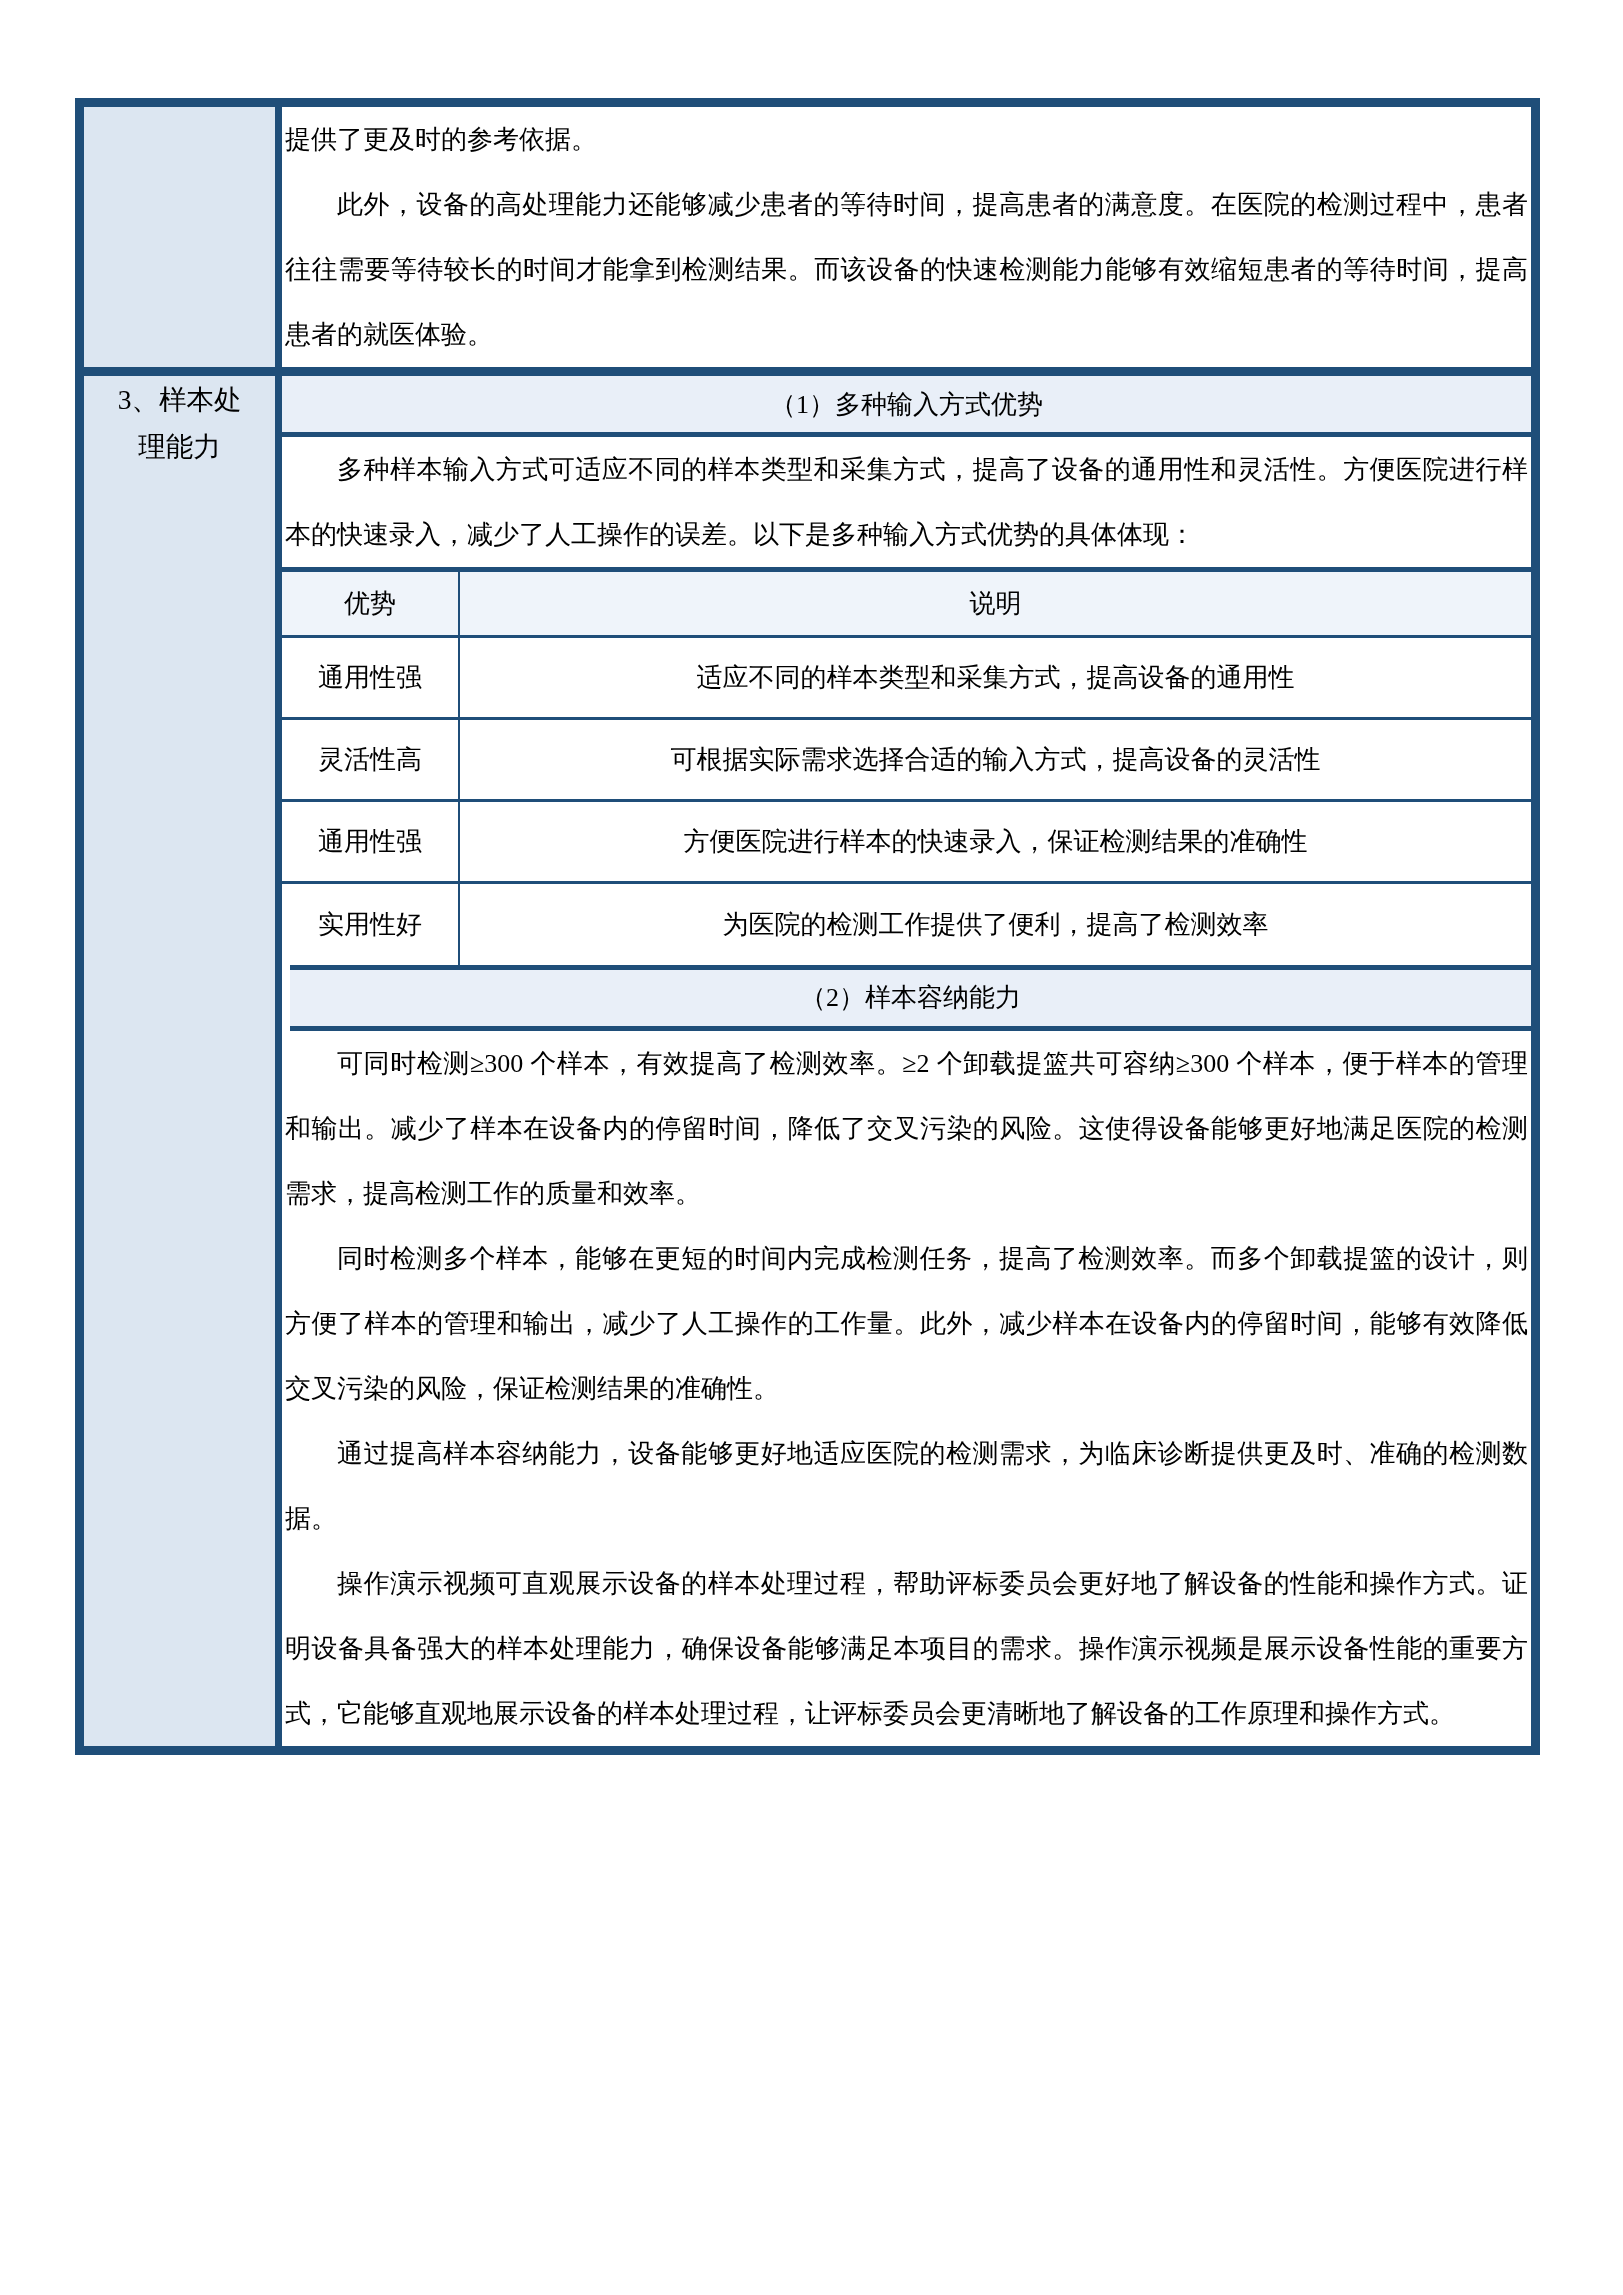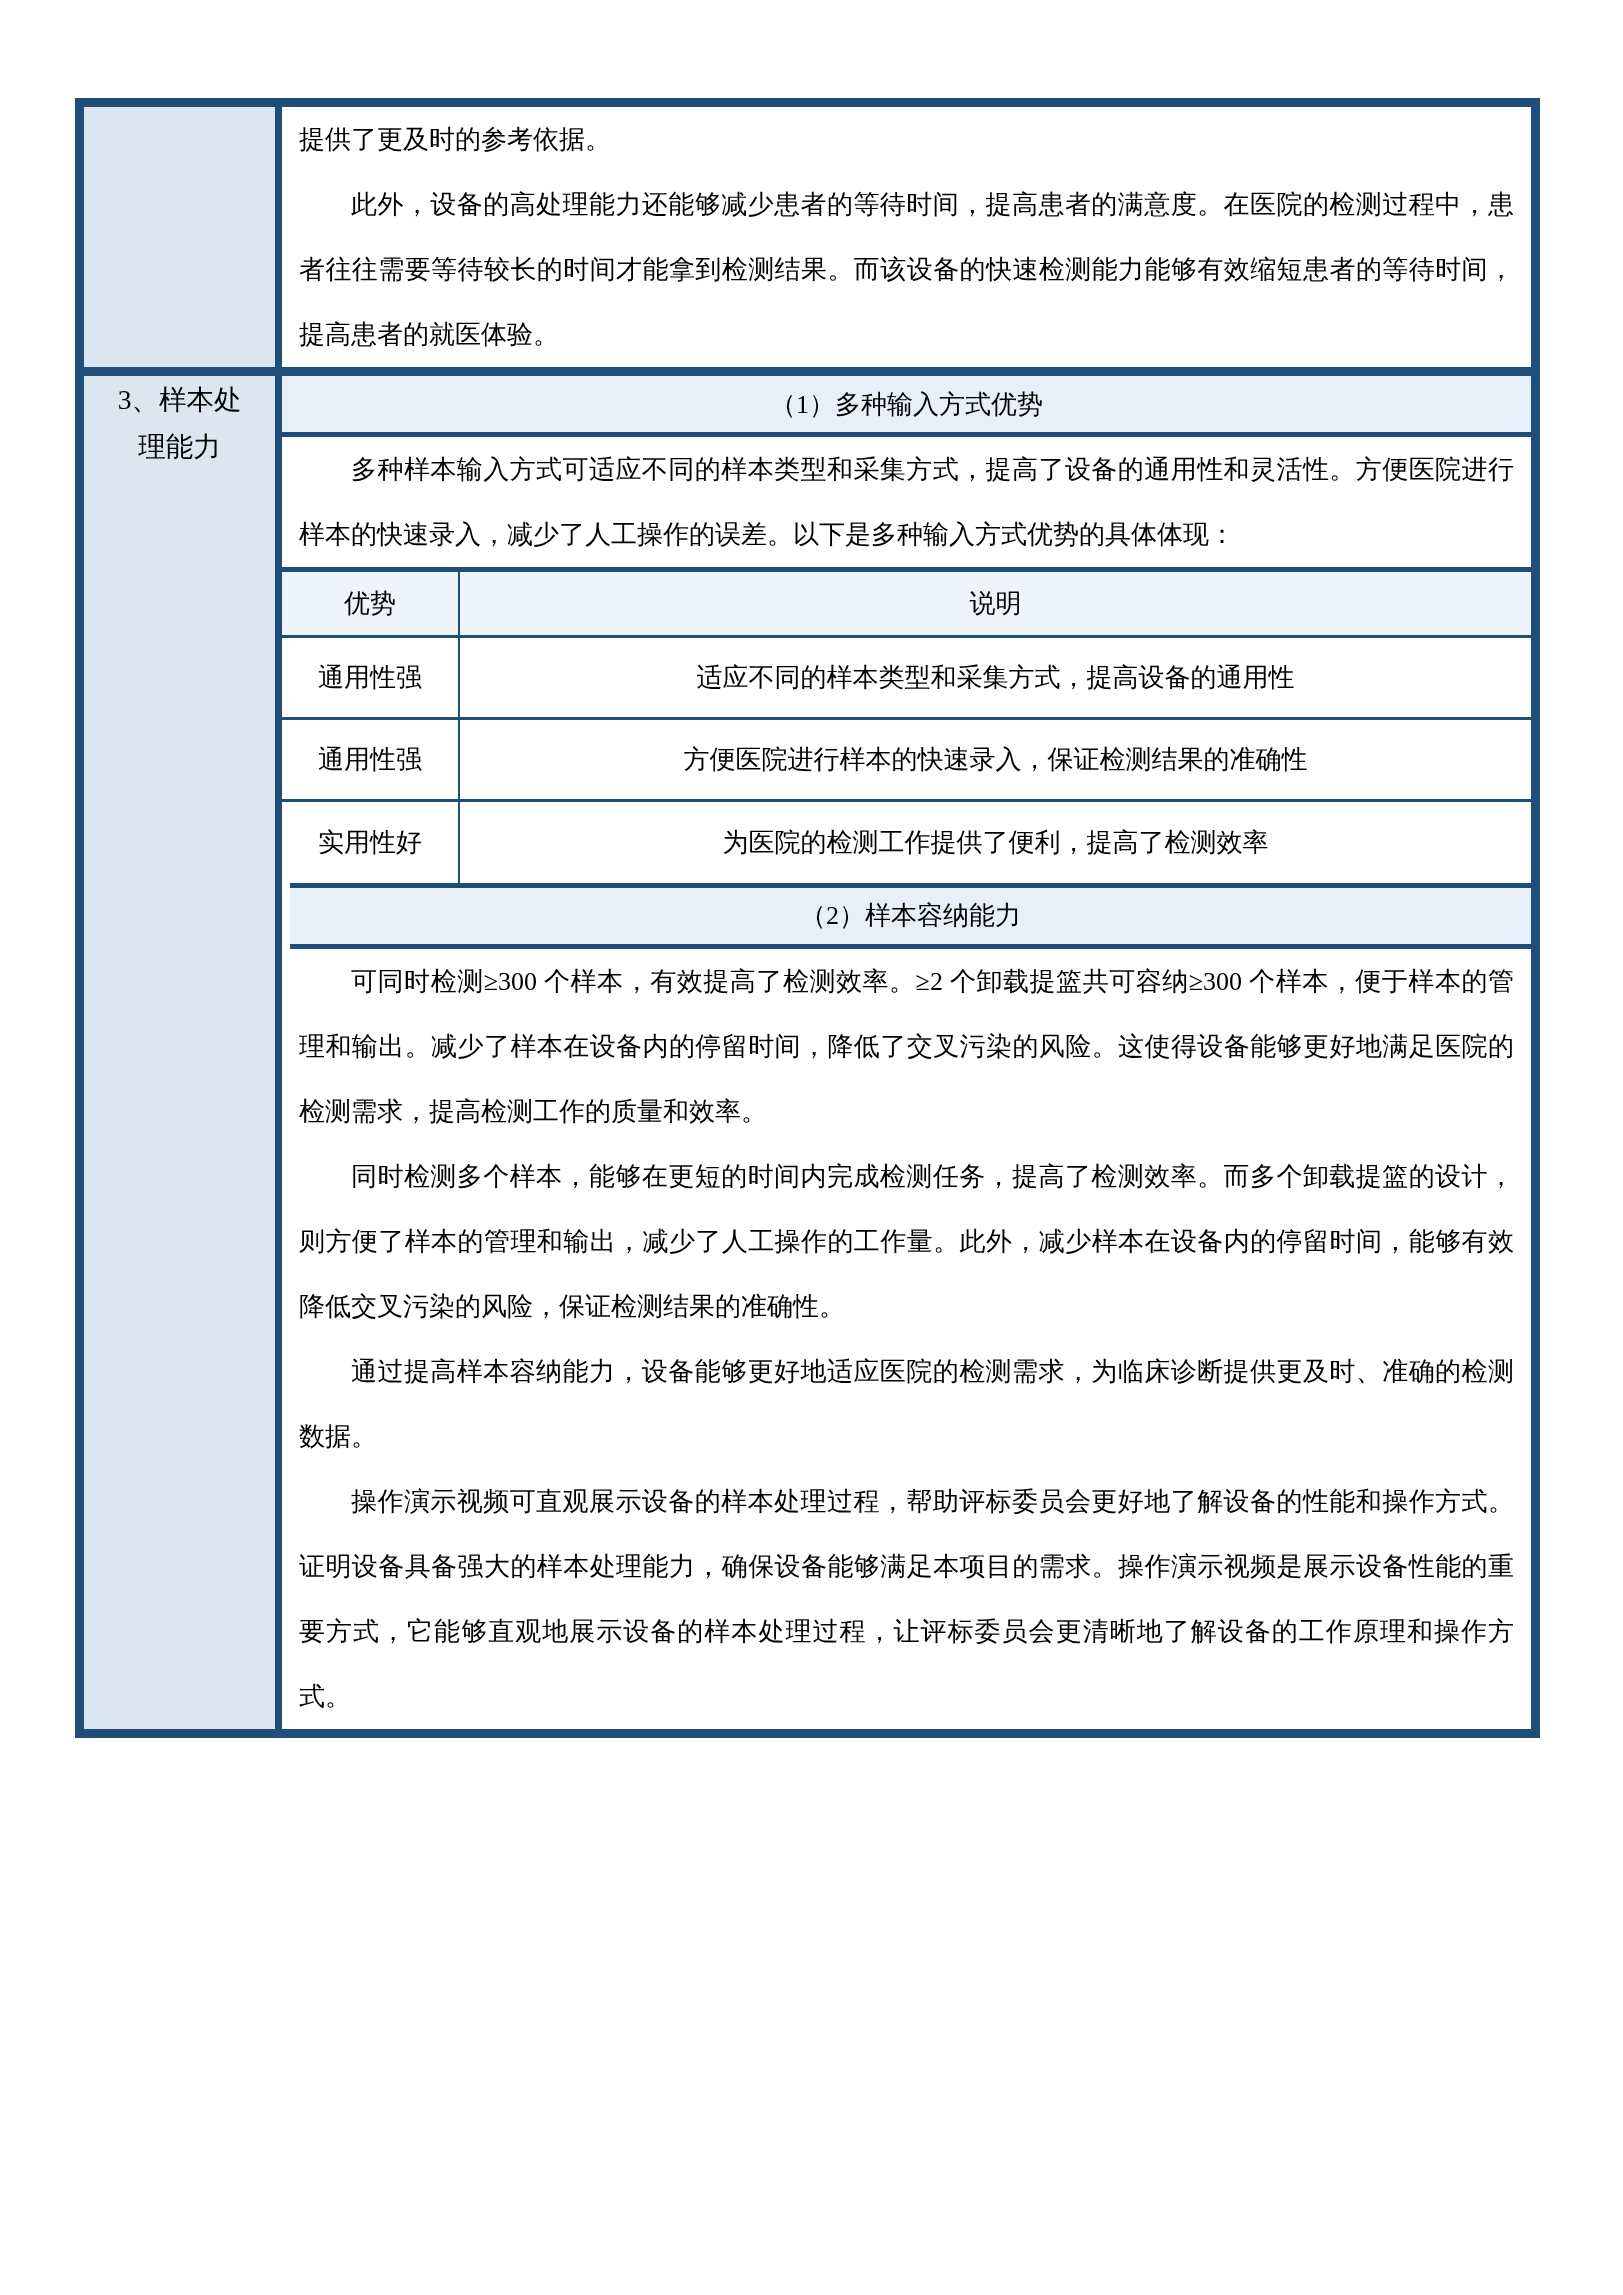--- a/index.html
+++ b/index.html
@@ -21,21 +21,21 @@
   .label-cell{
     width:191px;flex:0 0 191px;
     background:#DCE6F1;
     border-right:7.9px solid #1F4E79;
     display:flex;align-items:flex-start;justify-content:center;
     text-align:center;
     font-size:27.5px;line-height:47px;
   }
   .label-text{display:block;width:147px;}
   .content-cell{flex:1 1 auto;min-width:0;background:#ffffff;}
-  .para-block{padding:0 17px;}
+  .para-block{padding:0 3px;}
   .para{
     margin:0;
     font-size:26px;line-height:65px;
     text-align:justify;
     text-justify:inter-ideograph;
   }
   .indent{text-indent:2em;}
   .band{
     background:#E9EFF8;
     height:56px;
@@ -97,20 +97,24 @@
           <tbody>
             <tr class="hdr">
               <td class="col-adv">优势</td>
               <td>说明</td>
             </tr>
             <tr class="drow">
               <td class="col-adv">通用性强</td>
               <td>适应不同的样本类型和采集方式，提高设备的通用性</td>
             </tr>
             <tr class="drow">
+              <td class="col-adv">灵活性高</td>
+              <td>可根据实际需求选择合适的输入方式，提高设备的灵活性</td>
+            </tr>
+            <tr class="drow">
               <td class="col-adv">通用性强</td>
               <td>方便医院进行样本的快速录入，保证检测结果的准确性</td>
             </tr>
             <tr class="drow">
               <td class="col-adv">实用性好</td>
               <td>为医院的检测工作提供了便利，提高了检测效率</td>
             </tr>
           </tbody>
         </table>
 

